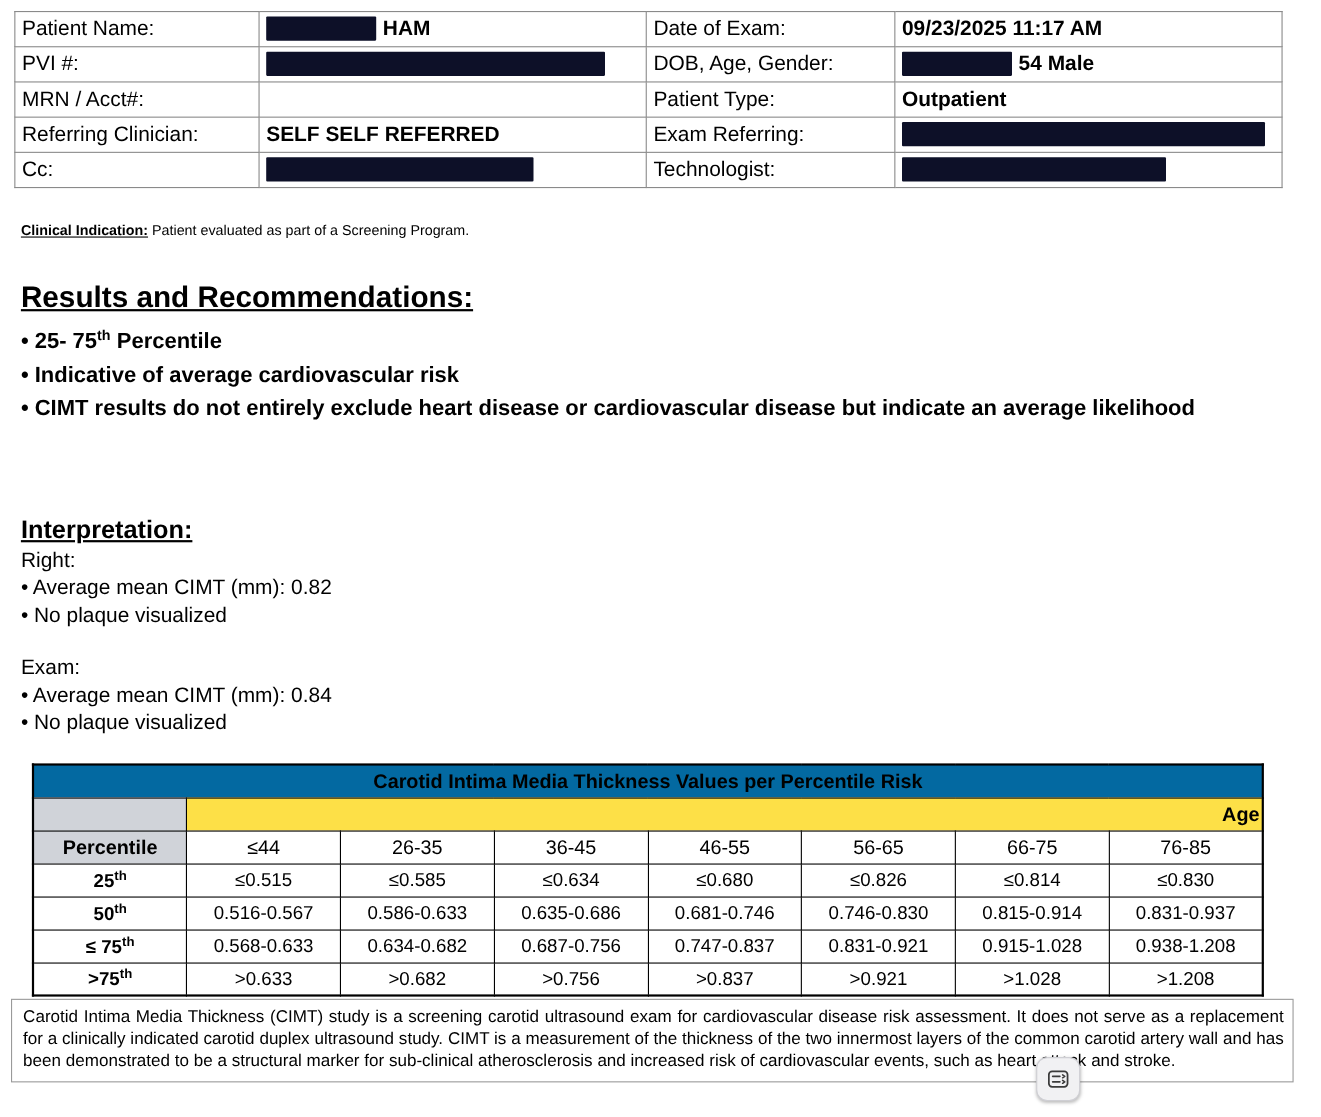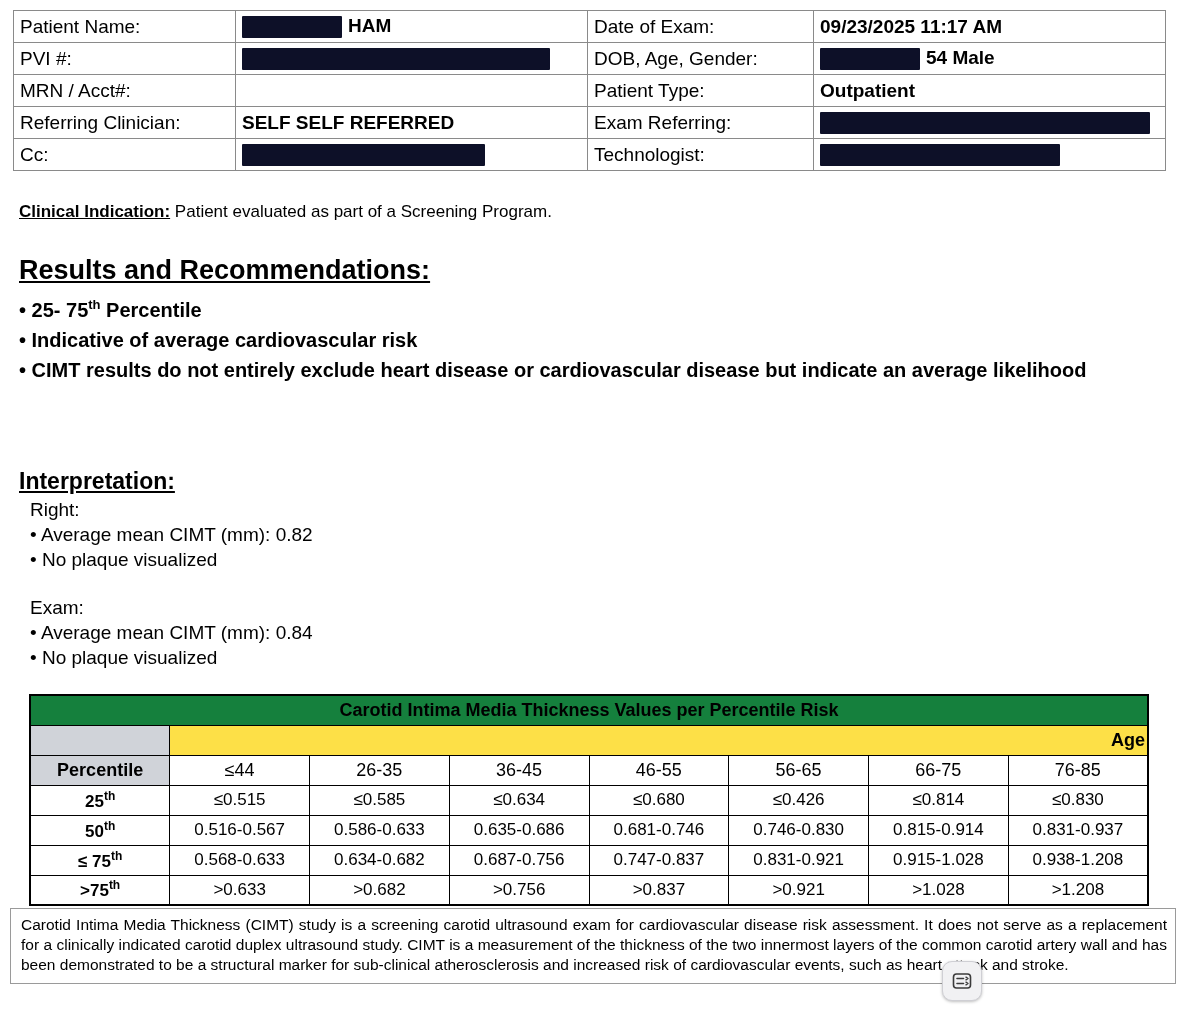--- a/index.html
+++ b/index.html
@@ -54,21 +54,21 @@
   .redact.w243 { width: 243px; }
   .redact.w330 { width: 330px; }
   .redact.w240 { width: 240px; }
   .valtext { font-weight: 700; margin-left: 6px; }
 
   
   .clin {
     position: absolute;
     left: 19px;
     top: 202px;
-    font-size: 17px;
+    font-size: 13px;
   }
   .clin .u { font-weight: 700; text-decoration: underline; }
 
   .results-h {
     position: absolute;
     left: 19px;
     top: 255px;
     font-size: 27px;
     font-weight: 700;
     text-decoration: underline;
@@ -87,21 +87,21 @@
   .interp-h {
     position: absolute;
     left: 19px;
     top: 468px;
     font-size: 23px;
     font-weight: 700;
     text-decoration: underline;
   }
   .interp-body {
     position: absolute;
-    left: 30px;
+    left: 19px;
     top: 497px;
     font-size: 19px;
     line-height: 25px;
   }
   .interp-body .gap { height: 23px; }
 
   
   .pct-wrap {
     position: absolute;
     left: 29px;
@@ -117,21 +117,21 @@
   .pct-table td {
     border: 1px solid #000;
     text-align: center;
     font-size: 17px;
     height: 30px;
     padding: 0 2px;
     white-space: nowrap;
   }
   .pct-table td.title {
     font-weight: 700;
-    background: #15803d;
+    background: #0369a1;
     font-size: 18px;
   }
   .pct-table td.agehdr {
     font-weight: 700;
     background: #fde047;
     font-size: 18px;
     text-align: right;
   }
   .pct-table td.pcthdr {
     font-weight: 700;
@@ -268,21 +268,21 @@
           <td class="colhdr">56-65</td>
           <td class="colhdr">66-75</td>
           <td class="colhdr">76-85</td>
         </tr>
         <tr>
           <td class="rowlbl">25<sup>th</sup></td>
           <td>≤0.515</td>
           <td>≤0.585</td>
           <td>≤0.634</td>
           <td>≤0.680</td>
-          <td>≤0.426</td>
+          <td>≤0.826</td>
           <td>≤0.814</td>
           <td>≤0.830</td>
         </tr>
         <tr>
           <td class="rowlbl">50<sup>th</sup></td>
           <td>0.516-0.567</td>
           <td>0.586-0.633</td>
           <td>0.635-0.686</td>
           <td>0.681-0.746</td>
           <td>0.746-0.830</td>

